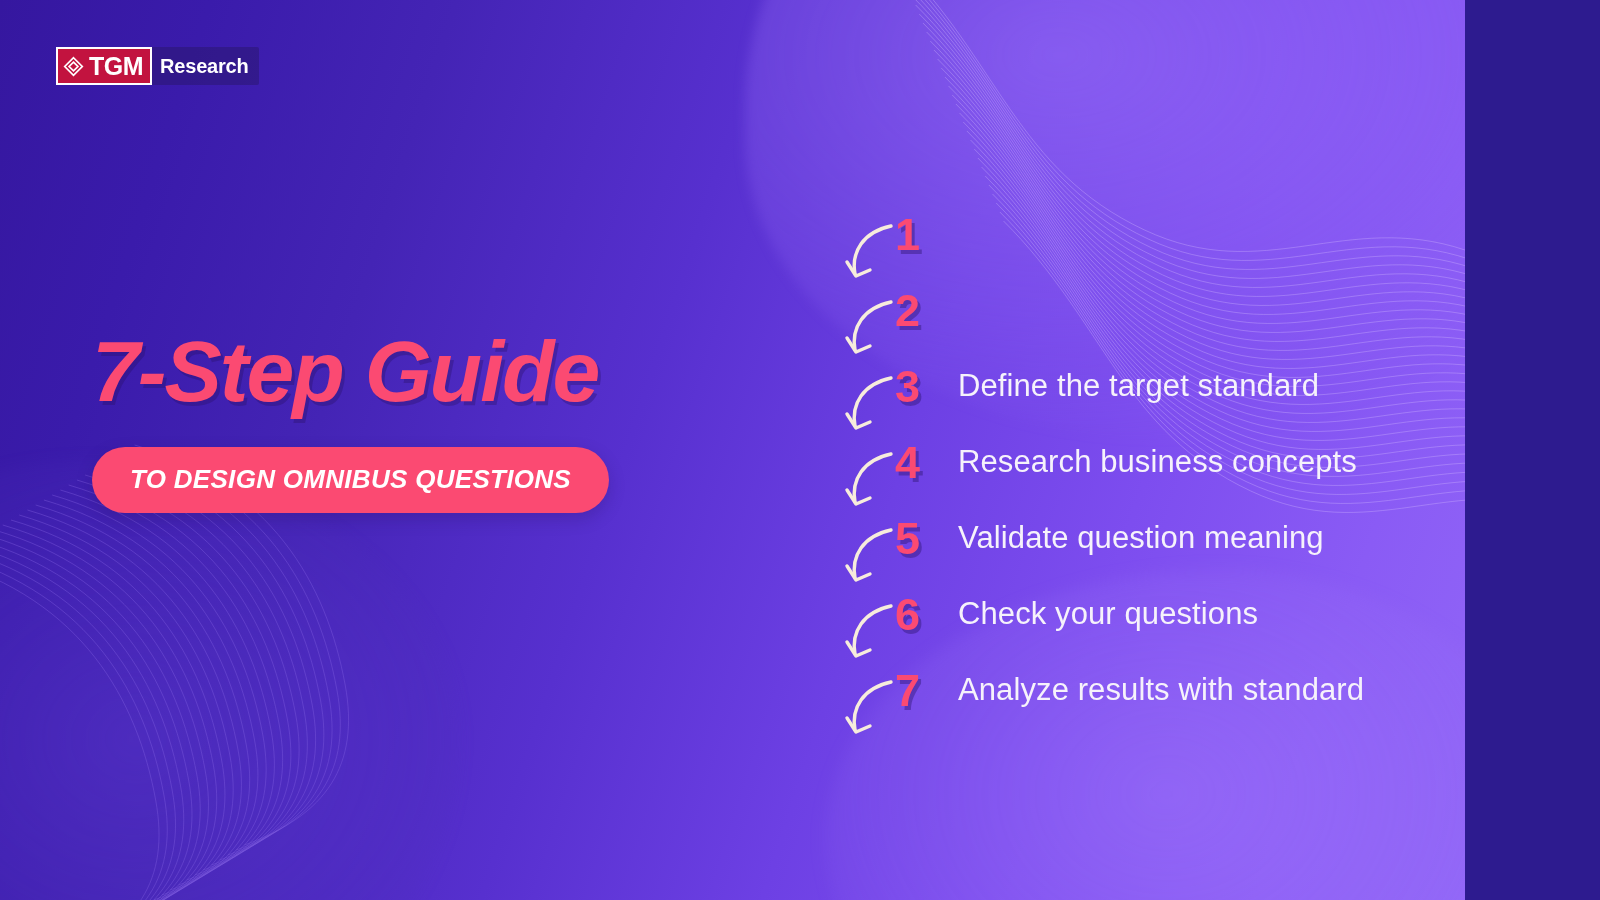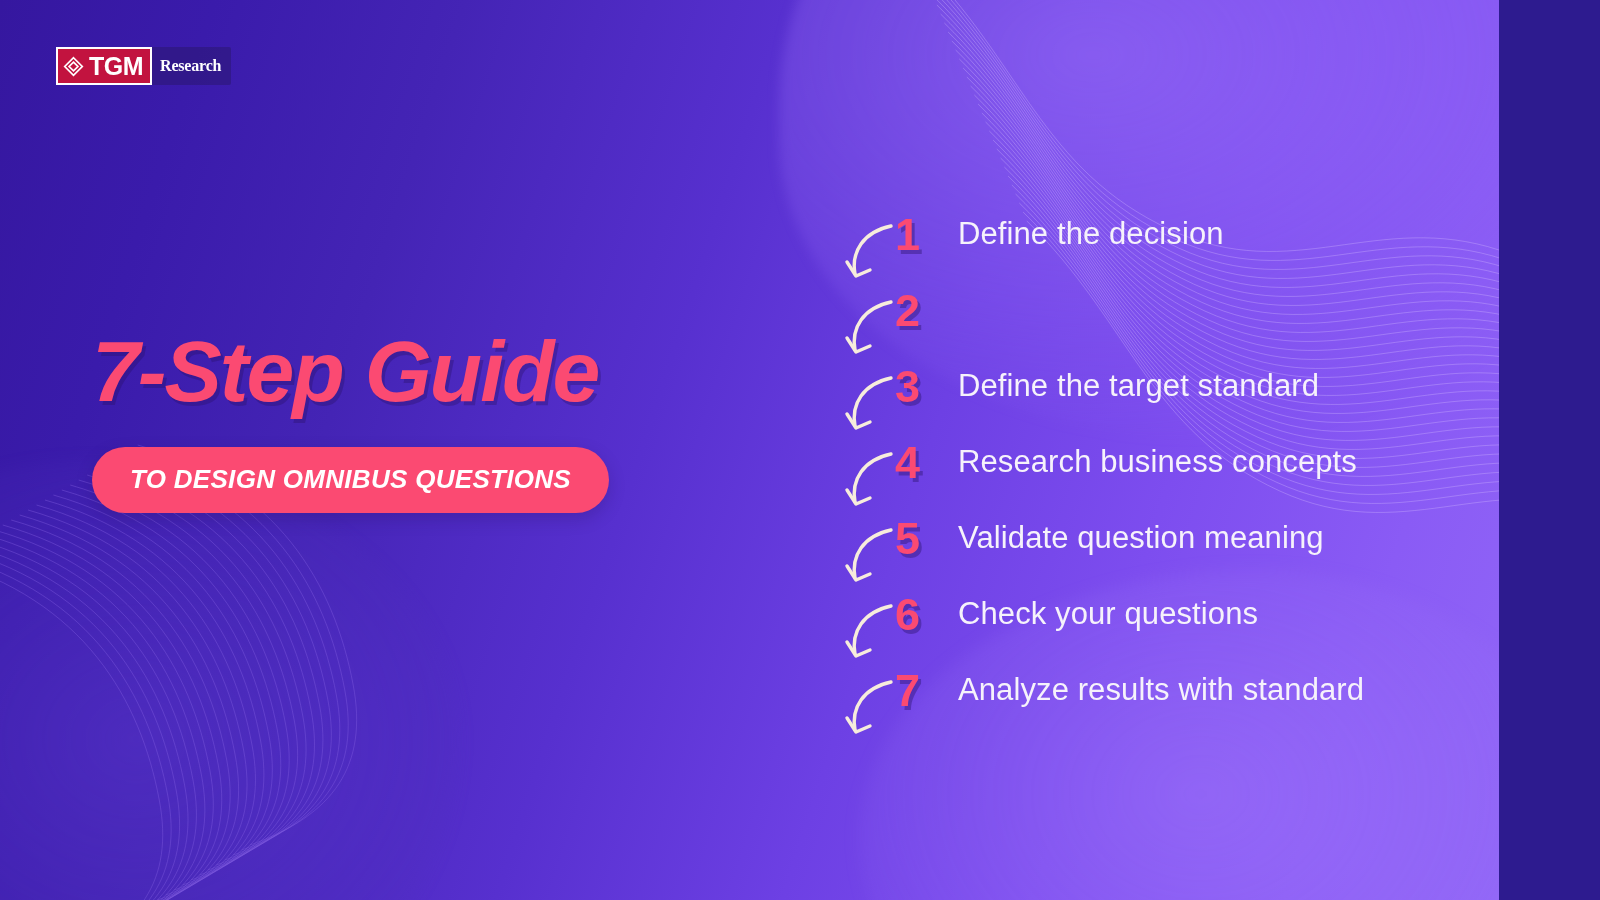--- a/index.html
+++ b/index.html
@@ -15,21 +15,20 @@
     font-family: "Liberation Sans", sans-serif;
     background: linear-gradient(108deg,
         #35179f 0%,
         #3a1bab 12%,
         #4424b5 26%,
         #5730cf 44%,
         #6d40e4 60%,
         #7d4def 74%,
         #8a5bf5 88%,
         #9166f7 100%);
-    padding-left: 34px;
   }
 
   
   .bg-layer { position: absolute; inset: 0; pointer-events: none; }
 
   .blob-tr {
     position: absolute;
     top: -260px; right: -180px;
     width: 900px; height: 700px;
     border-radius: 50% 45% 55% 50% / 55% 50% 50% 45%;
@@ -96,24 +95,23 @@
     font-size: 25px;
     letter-spacing: -0.5px;
     line-height: 1;
     font-family: "Liberation Sans", sans-serif;
   }
   .logo-research {
     display: flex;
     align-items: center;
     color: #ffffff;
     font-weight: 700;
-    font-size: 16px;
+    font-size: 20px;
     letter-spacing: -0.2px;
     padding-left: 8px;
-    font-family: Liberation Serif, serif;
   }
 
   
   .headline {
     position: absolute;
     left: 92px;
     top: 328px;
     width: 700px;
   }
   .title {
@@ -398,21 +396,20 @@
   <div class="steps">
 
     <div class="step-row">
       <div class="arrow-slot">
         <svg viewBox="0 0 58 92">
           <path d="M46,8 C18,14 6,34 10,56" fill="none" stroke="#f7ecdc" stroke-width="3.4" stroke-linecap="round"></path>
           <path d="M2,44 L11,58 L25,52" fill="none" stroke="#f7ecdc" stroke-width="3.4" stroke-linecap="round" stroke-linejoin="round"></path>
         </svg>
       </div>
       <div class="step-num">1</div>
-      <div class="step-label">Define the decision</div>
     </div>
 
     <div class="step-row">
       <div class="arrow-slot">
         <svg viewBox="0 0 58 92">
           <path d="M46,8 C18,14 6,34 10,56" fill="none" stroke="#f7ecdc" stroke-width="3.4" stroke-linecap="round"></path>
           <path d="M2,44 L11,58 L25,52" fill="none" stroke="#f7ecdc" stroke-width="3.4" stroke-linecap="round" stroke-linejoin="round"></path>
         </svg>
       </div>
       <div class="step-num">2</div>

